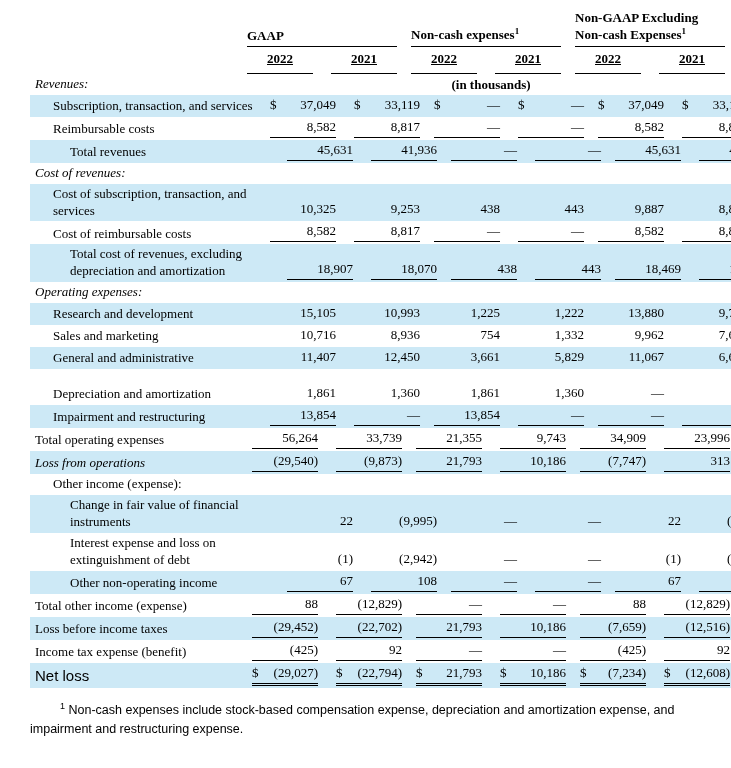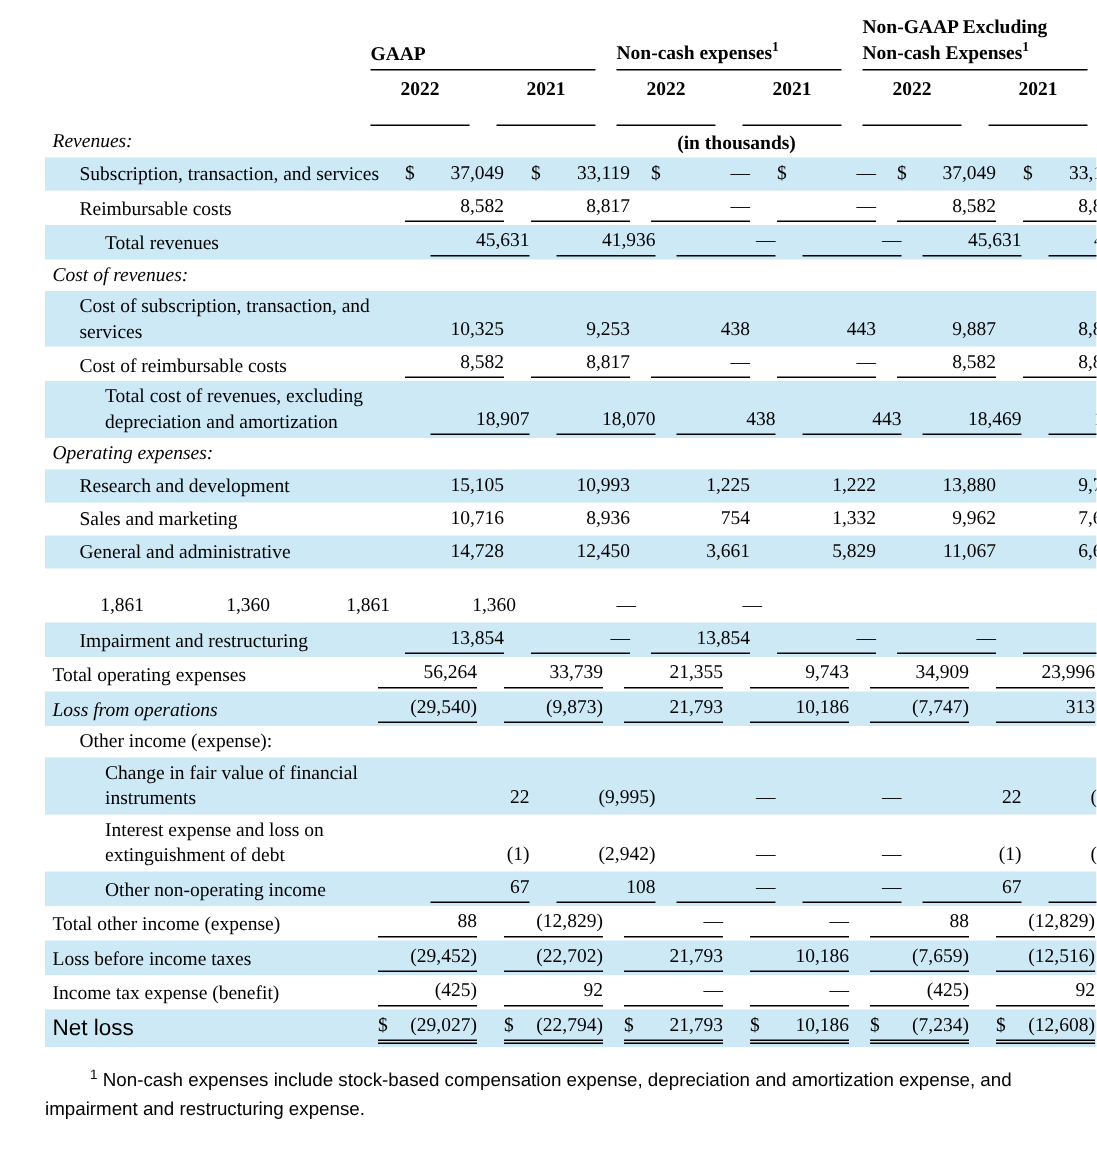--- a/index.html
+++ b/index.html
@@ -11,21 +11,21 @@
 
   
   .hdr-groups { display:flex; align-items:flex-end; margin-left:217px; }
   .grp { flex:0 0 150px; font-weight:bold; line-height:1.25;
          border-bottom:1.5px solid #000; padding-bottom:2px; }
   .grp sup { font-size:9px; }
   .gml { margin-left:14px; }
 
   .hdr-years { display:flex; margin-left:217px; margin-top:4px; }
   .yr { flex:0 0 66px; text-align:center; font-weight:bold;
-        border-bottom:1.5px solid #000; padding-bottom:16px; }
+        border-bottom:1.5px solid #000; padding-bottom:6px;text-decoration:underline; }
 
   .m18 { margin-left:18px; }
   .m14 { margin-left:14px; }
 
   
   .row { display:flex; align-items:flex-end; padding:2px 6px 2px 0; }
   .row.blue { background:var(--hl,#cde9f6); }
   .lbl { flex:0 0 217px; line-height:1.3; }
   .ind0 { padding-left:5px; }
   .ind1 { padding-left:23px; }
@@ -248,40 +248,41 @@
           <div class="val m14">
             <span class="num">9,962</span>
           </div>
           <div class="val m18">
             <span class="num">7,604</span>
           </div>
         </div>
         <div class="row blue">
           <div class="lbl ind1">General and administrative</div>
           <div class="val ">
-            <span class="num">14,728</span>
+            <span class="num">11,407</span>
           </div>
           <div class="val m18">
             <span class="num">12,450</span>
           </div>
           <div class="val m14">
             <span class="num">3,661</span>
           </div>
           <div class="val m18">
             <span class="num">5,829</span>
           </div>
           <div class="val m14">
             <span class="num">11,067</span>
           </div>
           <div class="val m18">
             <span class="num">6,621</span>
           </div>
         </div>
         <div class="spacer"></div>
         <div class="row">
+          <div class="lbl ind1">Depreciation and amortization</div>
           <div class="val ">
             <span class="num">1,861</span>
           </div>
           <div class="val m18">
             <span class="num">1,360</span>
           </div>
           <div class="val m14">
             <span class="num">1,861</span>
           </div>
           <div class="val m18">

